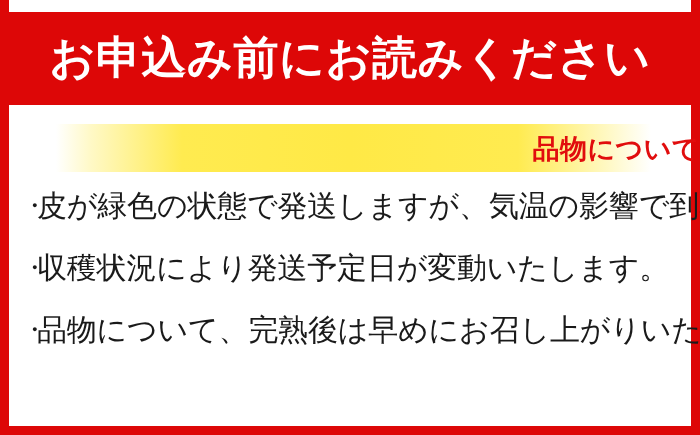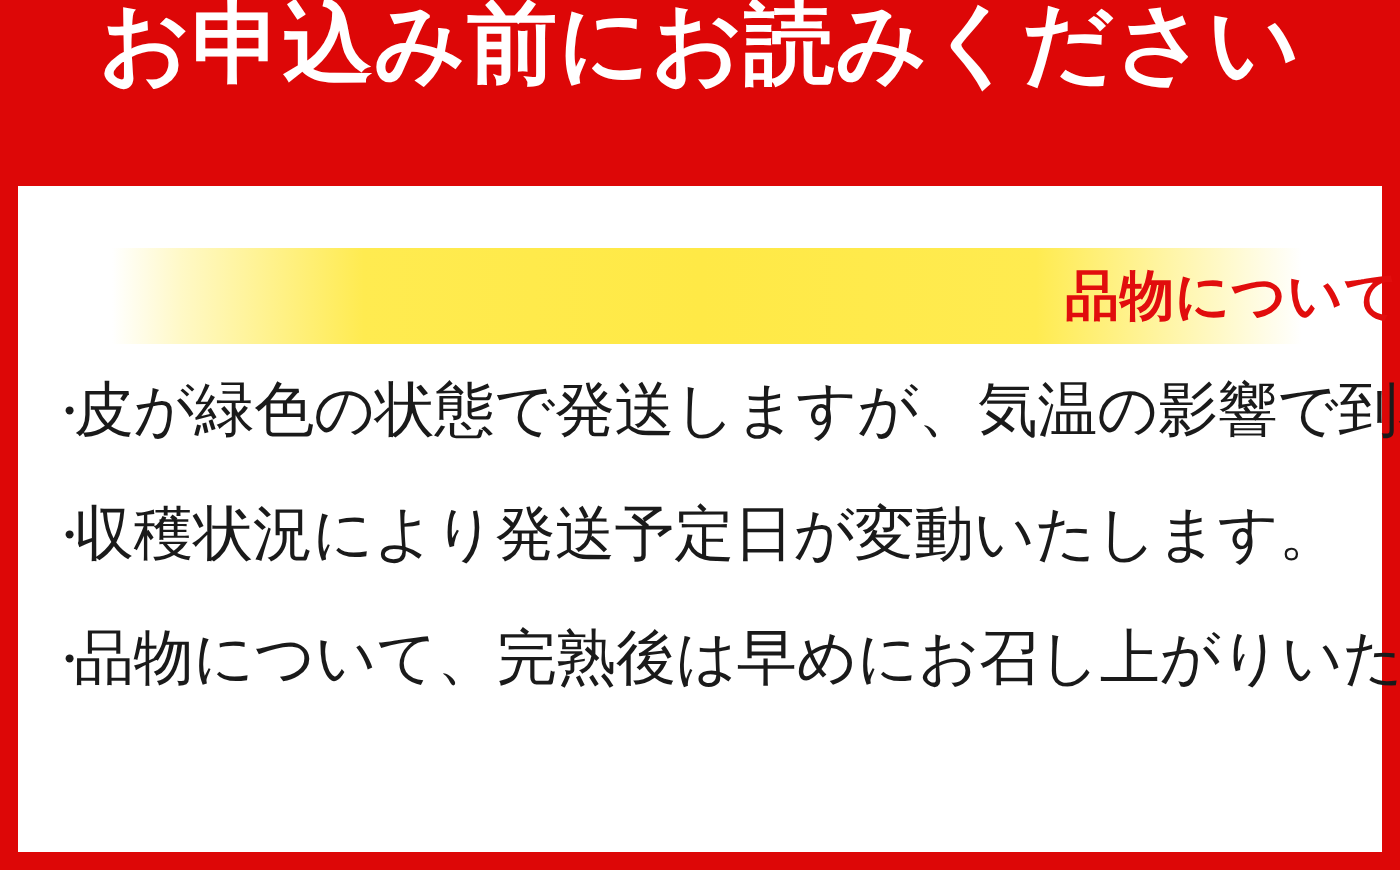--- a/index.html
+++ b/index.html
@@ -39,27 +39,27 @@
     left: 0;
     bottom: 0;
     width: 700px;
     height: 9px;
     background: var(--brand-red, #dd0707);
   }
 
   
   .header-banner {
     position: absolute;
-    top: 0;
+    top: 12px;
     left: 0;
     width: 700px;
     height: 93px;
     background: var(--brand-red, #dd0707);
     display: flex;
-    align-items: flex-start;
+    align-items: center;
     justify-content: center;
     z-index: 3;
   }
 
   .header-title {
     color: #ffffff;
     font-size: 45px;
     font-weight: bold;
     line-height: 1;
     letter-spacing: 0.5px;

